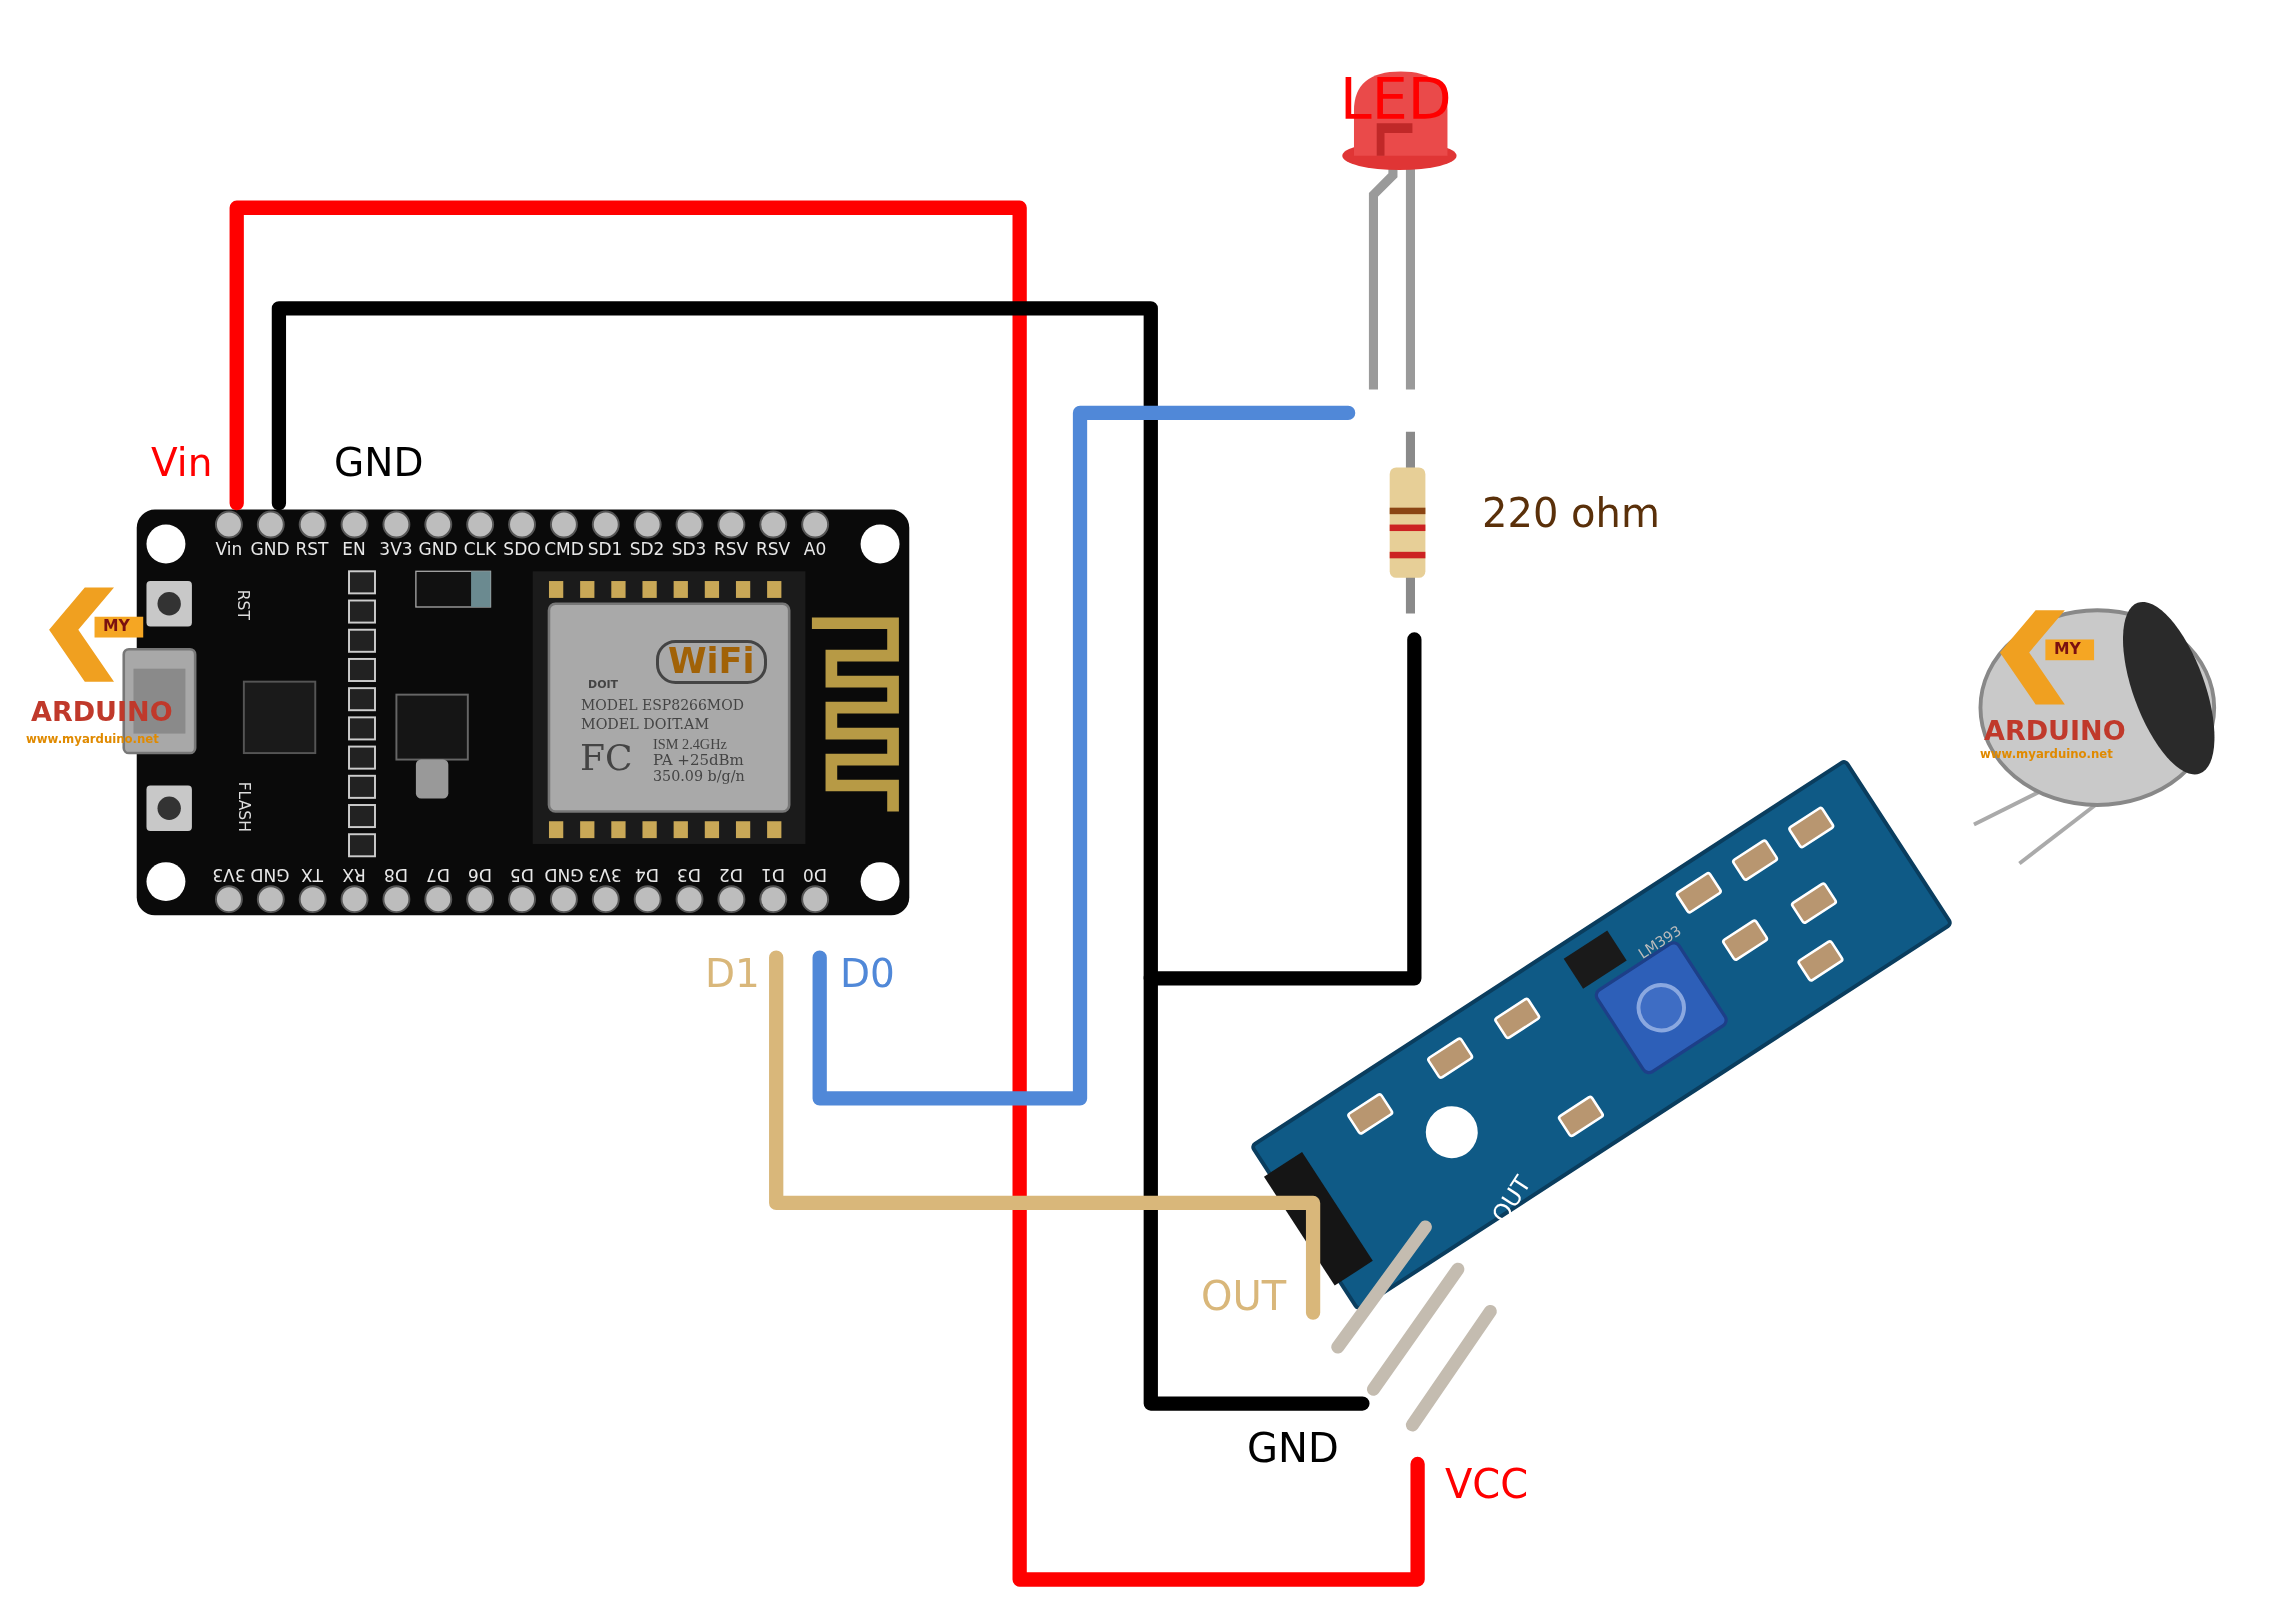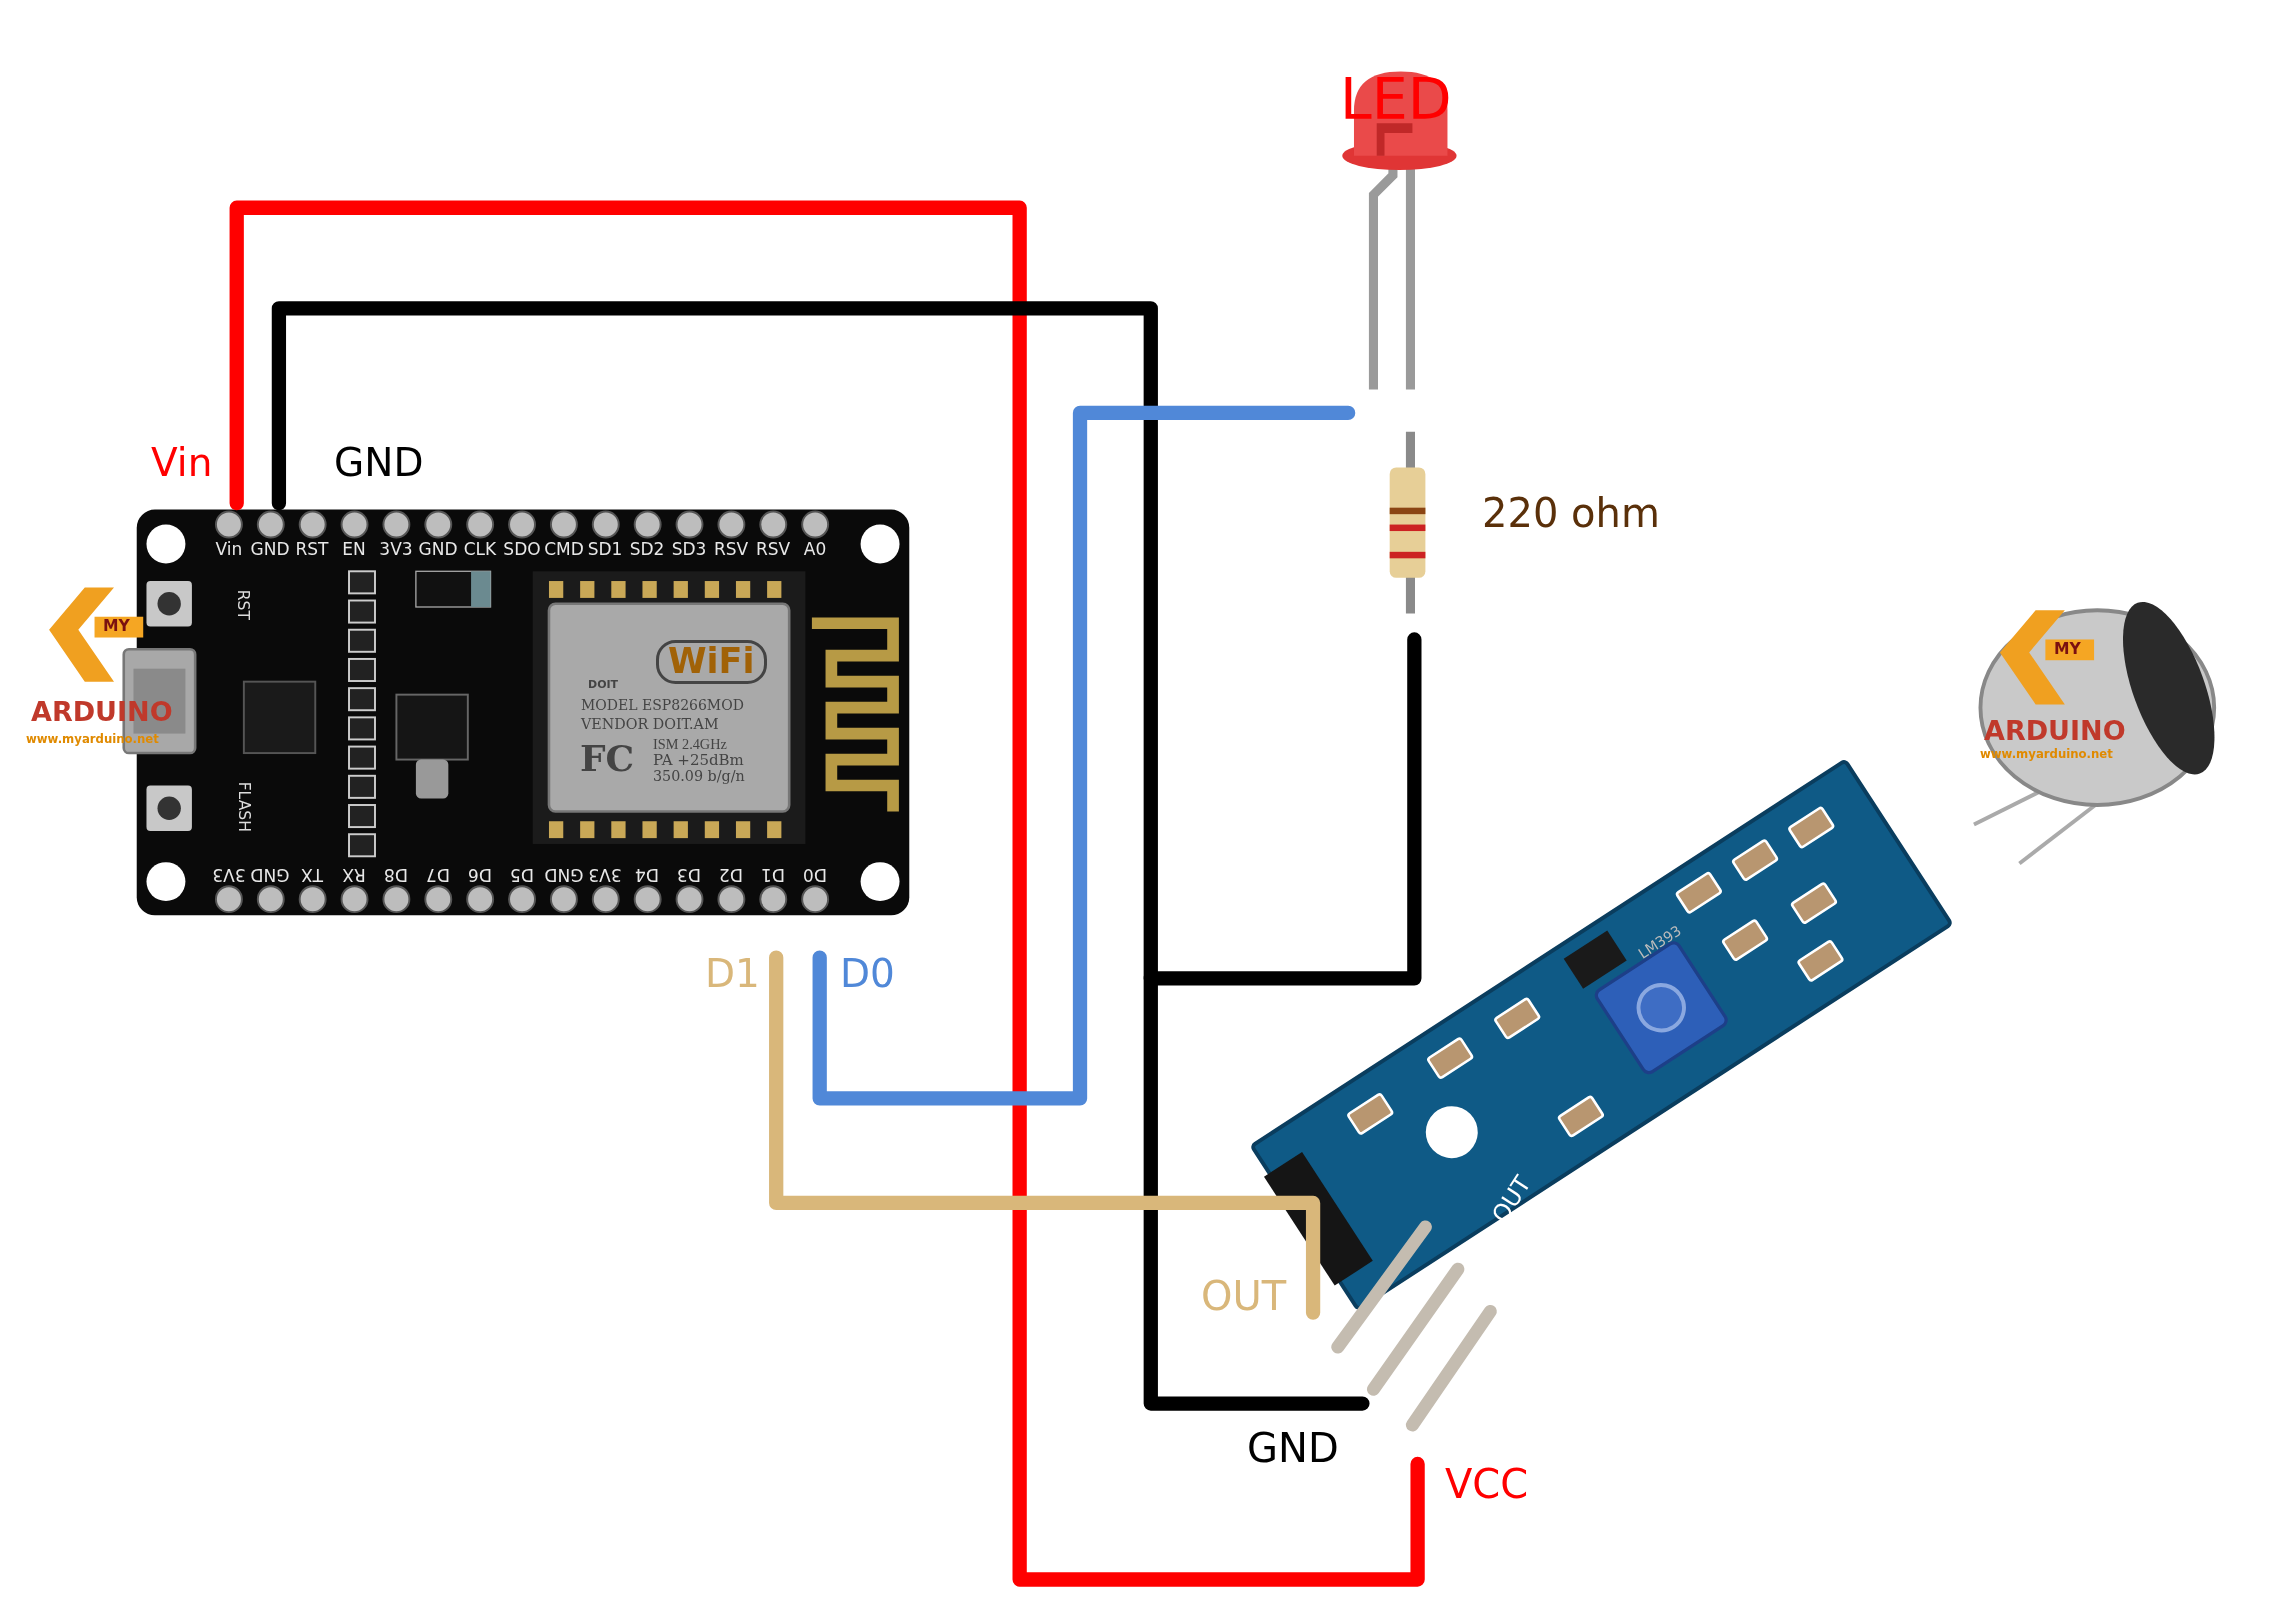--- a/index.html
+++ b/index.html
@@ -186,22 +186,22 @@
 <div class="lbl" style="left:1201px;top:1276px;font-size:40px;color:#d9b77a;">OUT</div>
 <div class="lbl" style="left:1247px;top:1428px;font-size:40px;color:#000;">GND</div>
 <div class="lbl" style="left:1445px;top:1464px;font-size:40px;color:#ff0000;">VCC</div>
 
 <div class="lbl" style="left:227px;top:597px;font-size:15.6px;color:#ddd;transform:rotate(90deg);">RST</div>
 <div class="lbl" style="left:218px;top:799px;font-size:15.6px;color:#ddd;transform:rotate(90deg);">FLASH</div>
 
 <div class="lbl" style="left:656px;top:640px;font-size:35px;color:#a16207;border:3.2px solid #444;border-radius:19.5px;padding:1.3px 9px;font-weight:bold;">WiFi</div>
 <div class="lbl" style="left:588px;top:679px;font-size:11px;color:#444;font-weight:bold;">DOIT</div>
 <div class="lbl" style="left:581px;top:698px;font-size:14px;color:#444;font-family:'DejaVu Serif',serif;">MODEL   ESP8266MOD</div>
-<div class="lbl" style="left:581px;top:717px;font-size:14.3px;color:#444;font-family:'DejaVu Serif',serif;">VENDOR  DOIT.AM</div>
-<div class="lbl" style="left:580px;top:740px;font-size:36px;color:#444;font-weight:bold;font-family:'DejaVu Serif',serif;">FC</div>
+<div class="lbl" style="left:581px;top:717px;font-size:14.3px;color:#444;font-family:'DejaVu Serif',serif;">MODEL  DOIT.AM</div>
+<div class="lbl" style="left:580px;top:740px;font-size:36px;color:#444;font-weight:normal;font-family:'DejaVu Serif',serif;">FC</div>
 <div class="lbl" style="left:653px;top:737px;font-size:14.3px;color:#444;font-family:Liberation Serif, serif;">ISM  2.4GHz</div>
 <div class="lbl" style="left:653px;top:753px;font-size:15px;color:#444;font-family:'DejaVu Serif',serif;">PA  +25dBm</div>
 <div class="lbl" style="left:653px;top:769px;font-size:14.3px;color:#444;font-family:'DejaVu Serif',serif;">350.09 b/g/n</div>
 
 <div class="lbl" style="left:103px;top:619px;font-size:15.6px;color:#7a1010;font-weight:bold;">MY</div>
 <div class="lbl" style="left:31px;top:698px;font-size:27px;color:#c0392b;font-weight:bold;">ARDUINO</div>
 <div class="lbl" style="left:26px;top:734px;font-size:11.7px;color:#e08a00;font-weight:bold;">www.myarduino.net</div>
 <div class="lbl" style="left:2054px;top:642px;font-size:15.6px;color:#7a1010;font-weight:bold;">MY</div>
 <div class="lbl" style="left:1984px;top:717px;font-size:27px;color:#c0392b;font-weight:bold;">ARDUINO</div>
 <div class="lbl" style="left:1980px;top:749px;font-size:11.7px;color:#e08a00;font-weight:bold;">www.myarduino.net</div>

